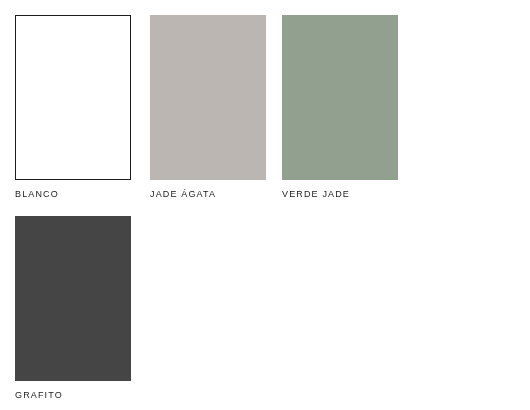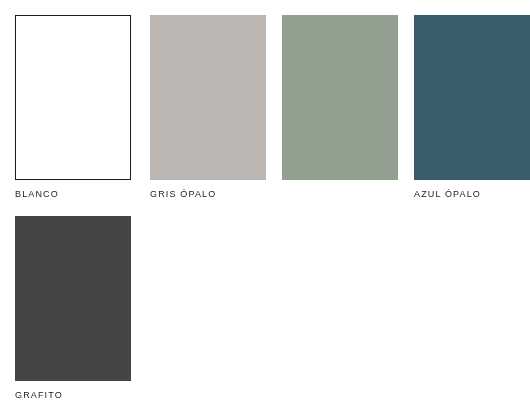--- a/index.html
+++ b/index.html
@@ -65,30 +65,27 @@
 
 <div id="palette-board">
 
   <div class="swatch-cell col-1 row-1">
     <div class="swatch-chip outlined" style="background-color: rgb(255, 255, 255);"></div>
     <span class="swatch-label" style="color: rgb(26, 26, 26);">BLANCO</span>
   </div>
 
   <div class="swatch-cell col-2 row-1">
     <div class="swatch-chip" style="background-color: rgb(187, 182, 178);"></div>
-    <span class="swatch-label" style="color: rgb(26, 26, 26);">GRIS ÓPALO</span>
+    <span class="swatch-label" style="color: rgb(26, 26, 26);">JADE ÁGATA</span>
   </div>
 
   <div class="swatch-cell col-3 row-1">
     <div class="swatch-chip" style="background-color: rgb(145, 160, 143);"></div>
+    <span class="swatch-label" style="color: rgb(26, 26, 26);">VERDE JADE</span>
   </div>
 
-  <div class="swatch-cell col-4 row-1">
-    <div class="swatch-chip" style="background-color: rgb(58, 93, 107);"></div>
-    <span class="swatch-label" style="color: rgb(26, 26, 26);">AZUL ÓPALO</span>
-  </div>
 
   <div class="swatch-cell col-1 row-2">
     <div class="swatch-chip" style="background-color: rgb(69, 69, 69);"></div>
     <span class="swatch-label" style="color: rgb(26, 26, 26);">GRAFITO</span>
   </div>
 
 </div>
 
 </body></html>

